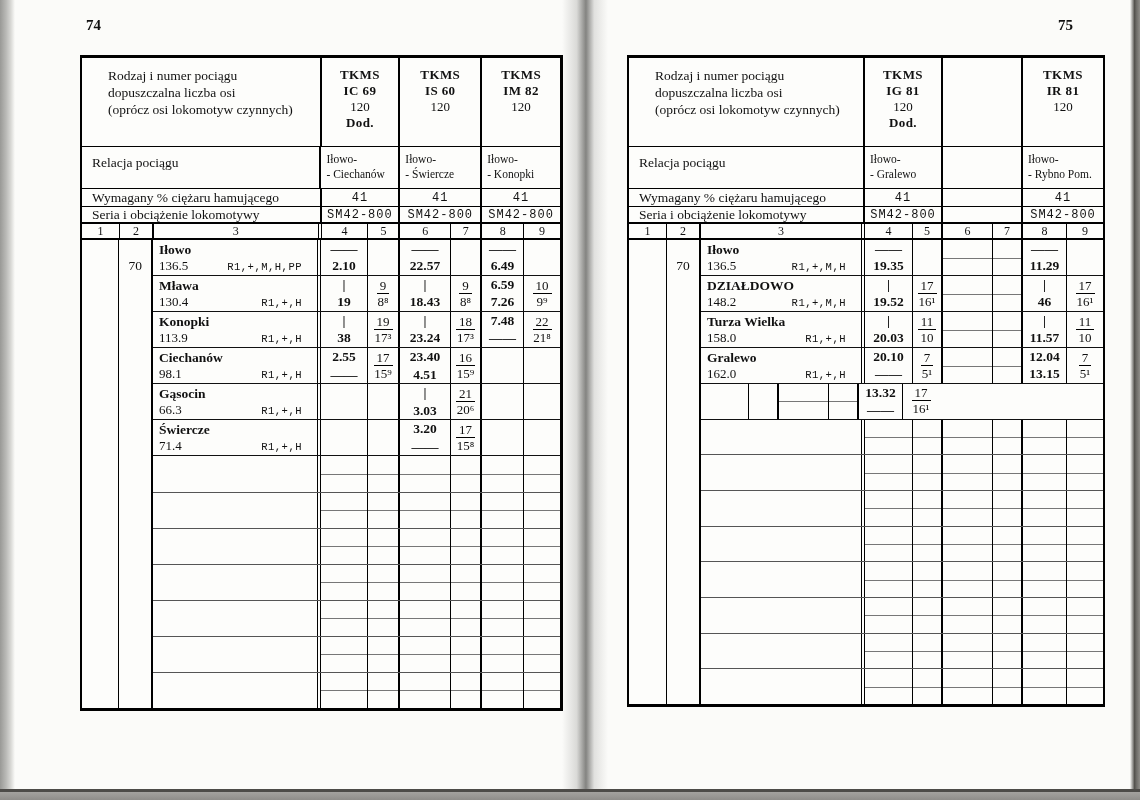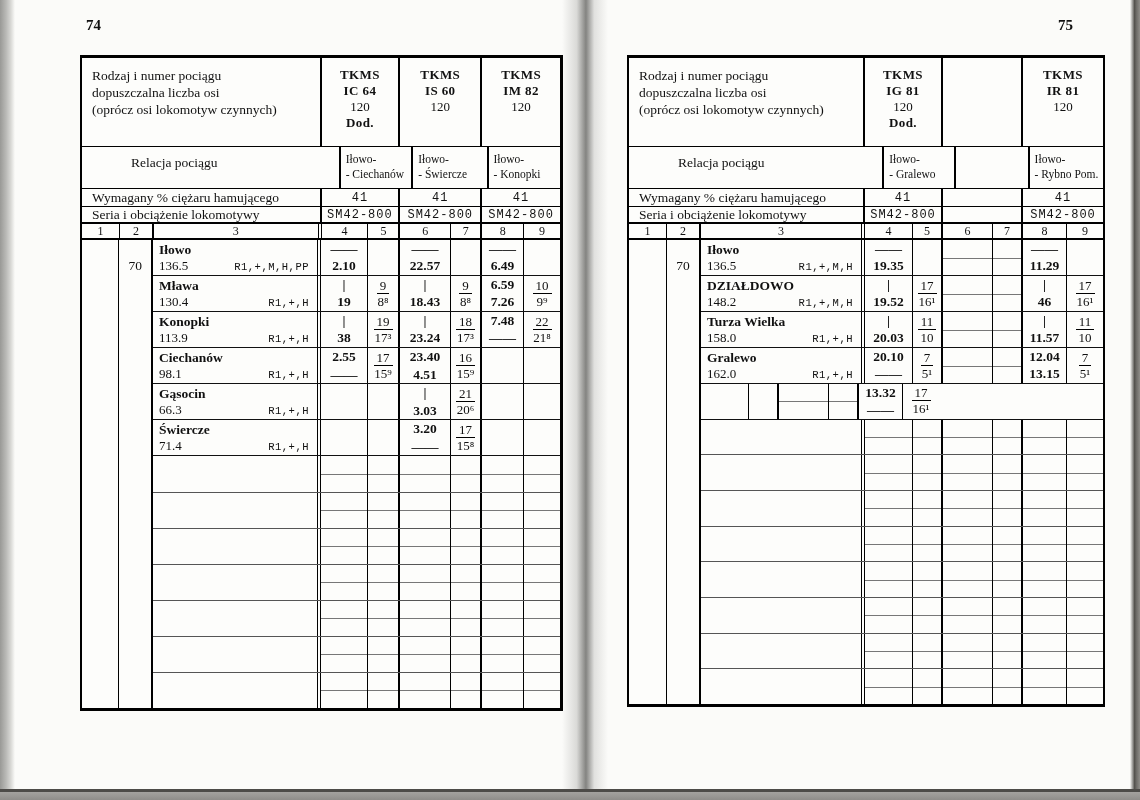--- a/index.html
+++ b/index.html
@@ -27,29 +27,29 @@
   .pn-right { left:1058px; }
 
   
   .tbl { position:absolute; top:55px; background:#fdfdfb; border:2px solid #000;
          border-top-width:3px; border-bottom-width:3px; display:flex; flex-direction:column; }
   .tbl.L { left:80px;  width:483px; height:656px; border-left-width:2px; border-right-width:3px; }
   .tbl.R { left:627px; width:478px; height:652px; }
 
   .hrow { display:flex; border-bottom:1px solid #000; }
   .h1 { height:89px; }
-  .h2 { height:42px;padding-left:39px; }
+  .h2 { height:42px; }
   .h3 { height:18px; }
   .h4 { height:17px; border-bottom:2px solid #000; }
   .h5 { height:16px; border-bottom:2px solid #000; }
 
   .hlabel { border-right:2px solid #000; font-size:13.5px; }
   .L .hlabel { width:240px; }
   .R .hlabel { width:236px; }
-  .h1 .hlabel { padding:9px 4px 0 10px; line-height:17px; }
+  .h1 .hlabel { padding:9px 4px 0 26px; line-height:17px; }
   .h2 .hlabel { padding:8px 0 0 10px; }
   .h3 .hlabel, .h4 .hlabel { padding-left:10px; display:flex; align-items:center; }
 
   .tcell { border-right:2px solid #000; display:flex; flex-direction:column; align-items:center;
            padding-top:9px; font-size:13px; line-height:16px; }
   .tcell.last { border-right:none; }
   .L .t45 { width:79px; } .L .t67 { width:82px; } .L .t89 { width:78px; }
   .R .t45 { width:78px; } .R .t67 { width:80px; } .R .t89 { width:80px; }
   .b { font-weight:bold; letter-spacing:.4px; }
 
@@ -74,21 +74,21 @@
 
   .h5 > div { display:flex; align-items:center; justify-content:center; font-size:12px; }
 
   .tbody { display:flex; flex:1; min-height:0; }
   .gcol  { font-size:13.5px; text-align:center; padding-top:18px; }
   .rows  { flex:1; display:flex; flex-direction:column; }
   .row   { flex:1; display:flex; border-bottom:1px solid #111; }
   .row:last-child { border-bottom:none; }
   .row.empty { border-bottom-color:#555; }
 
-  .st { padding:1px 8px 0 6px; }
+  .st { padding:1px 15px 0 6px; }
   .sname  { font-weight:bold; font-size:13.5px; line-height:17px; white-space:nowrap; }
   .sline2 { display:flex; justify-content:space-between; align-items:baseline; font-size:13px; line-height:15px; }
   .marks  { font-family:"Liberation Mono","DejaVu Sans Mono",monospace; font-size:10.5px; letter-spacing:.5px; }
 
   .tc { display:flex; flex-direction:column; }
   .tc > div { height:50%; display:flex; align-items:center; justify-content:center;
               font-weight:bold; font-size:13.5px; white-space:nowrap; }
   .fc { display:flex; flex-direction:column; align-items:center; justify-content:center; font-size:13px; }
   .fc .ft { min-height:16px; line-height:15px; padding:0 3px; }
   .fc .ft:not(:empty) { border-bottom:1px solid #000; }
@@ -110,21 +110,21 @@
 
 <div class="tbl L">
   <div class="hrow h1">
     <div class="hlabel">
       <div>Rodzaj i numer pociągu</div>
       <div>dopuszczalna liczba osi</div>
       <div>(oprócz osi lokomotyw czynnych)</div>
     </div>
     <div class="tcell t45">
       <div class="b">TKMS</div>
-      <div class="b">IC 64</div>
+      <div class="b">IC 69</div>
       <div>120</div>
       <div class="b">Dod.</div>
     </div>
     <div class="tcell t67">
       <div class="b">TKMS</div>
       <div class="b">IS 60</div>
       <div>120</div>
     </div>
     <div class="tcell t89 last">
       <div class="b">TKMS</div>

